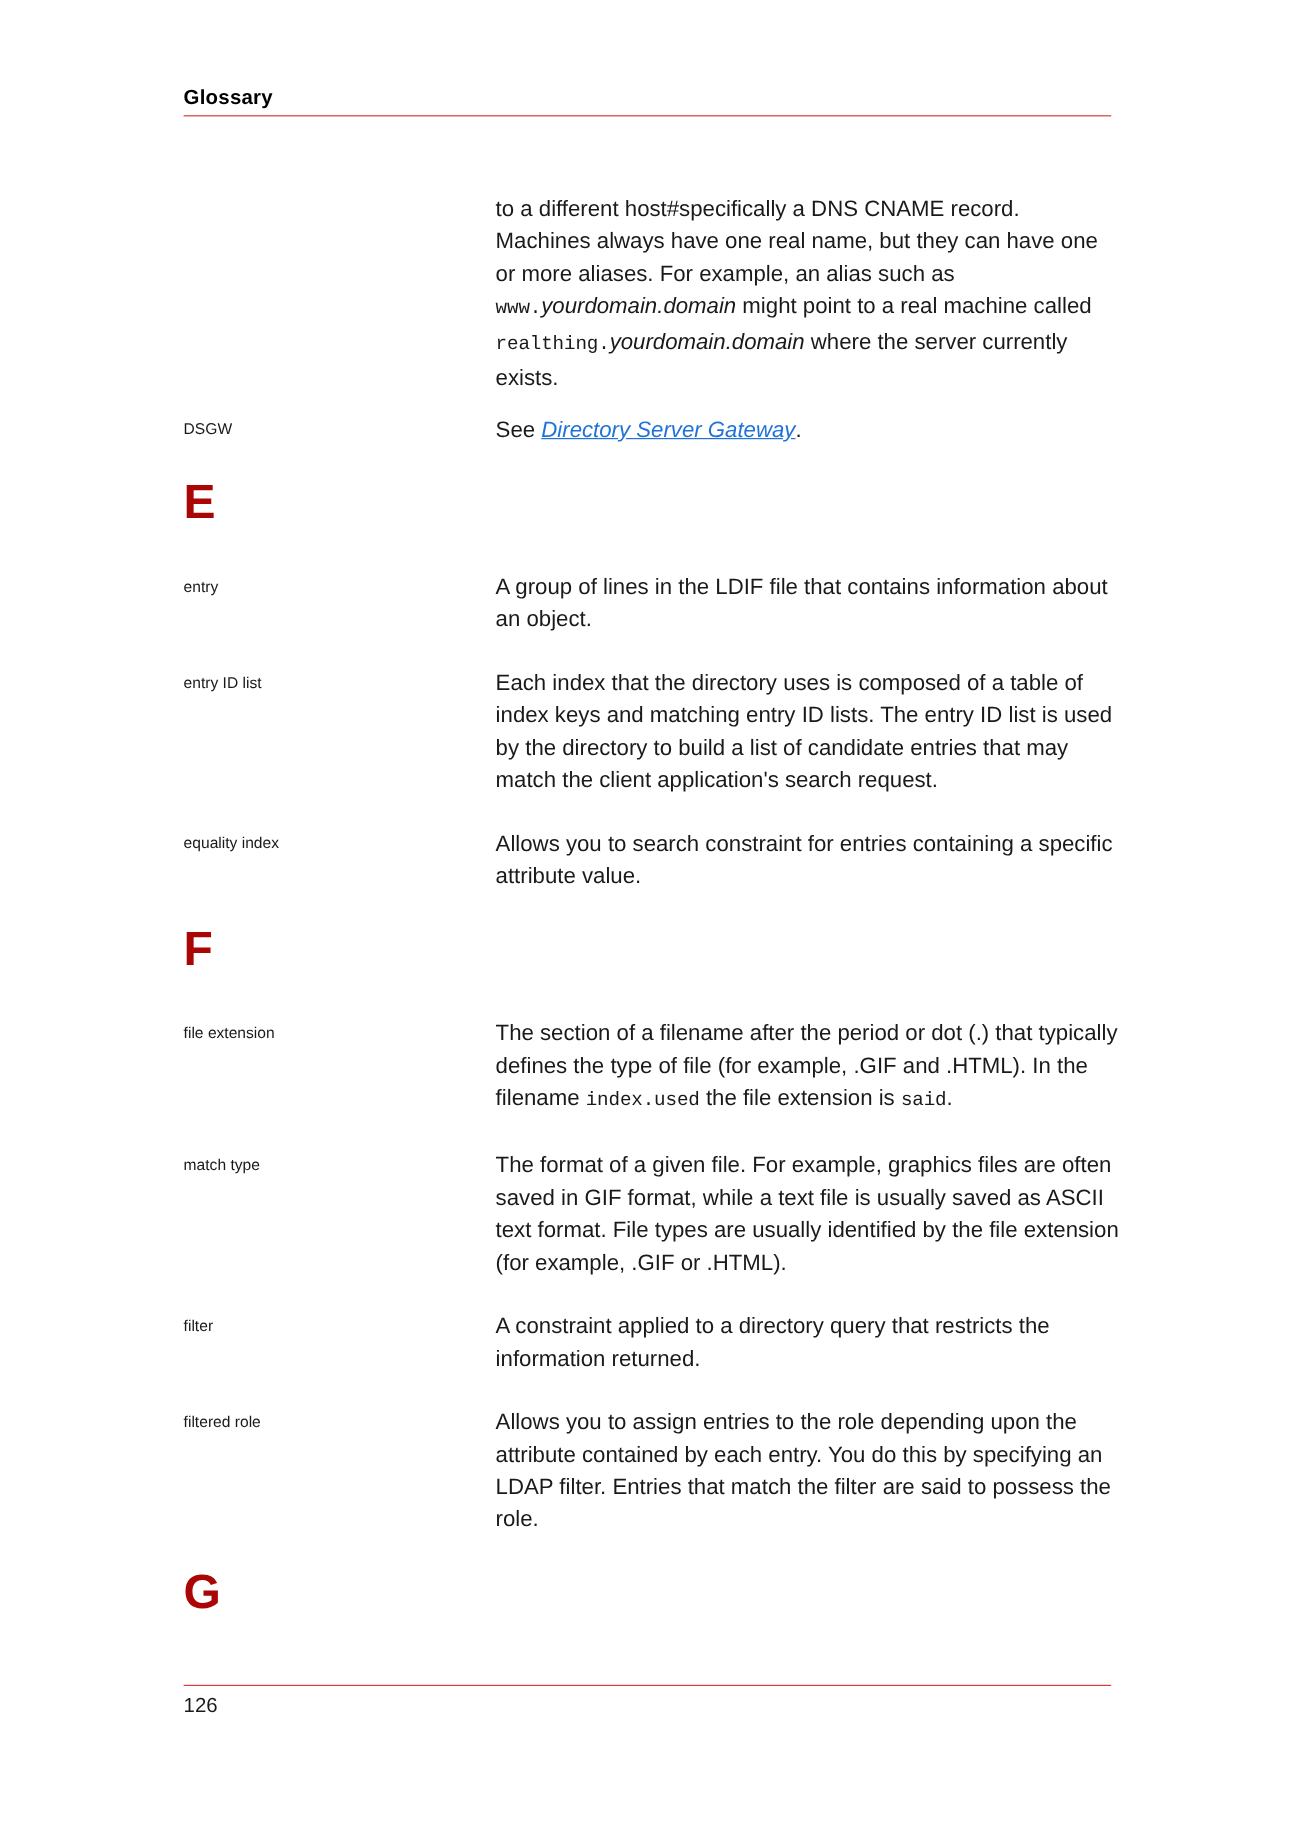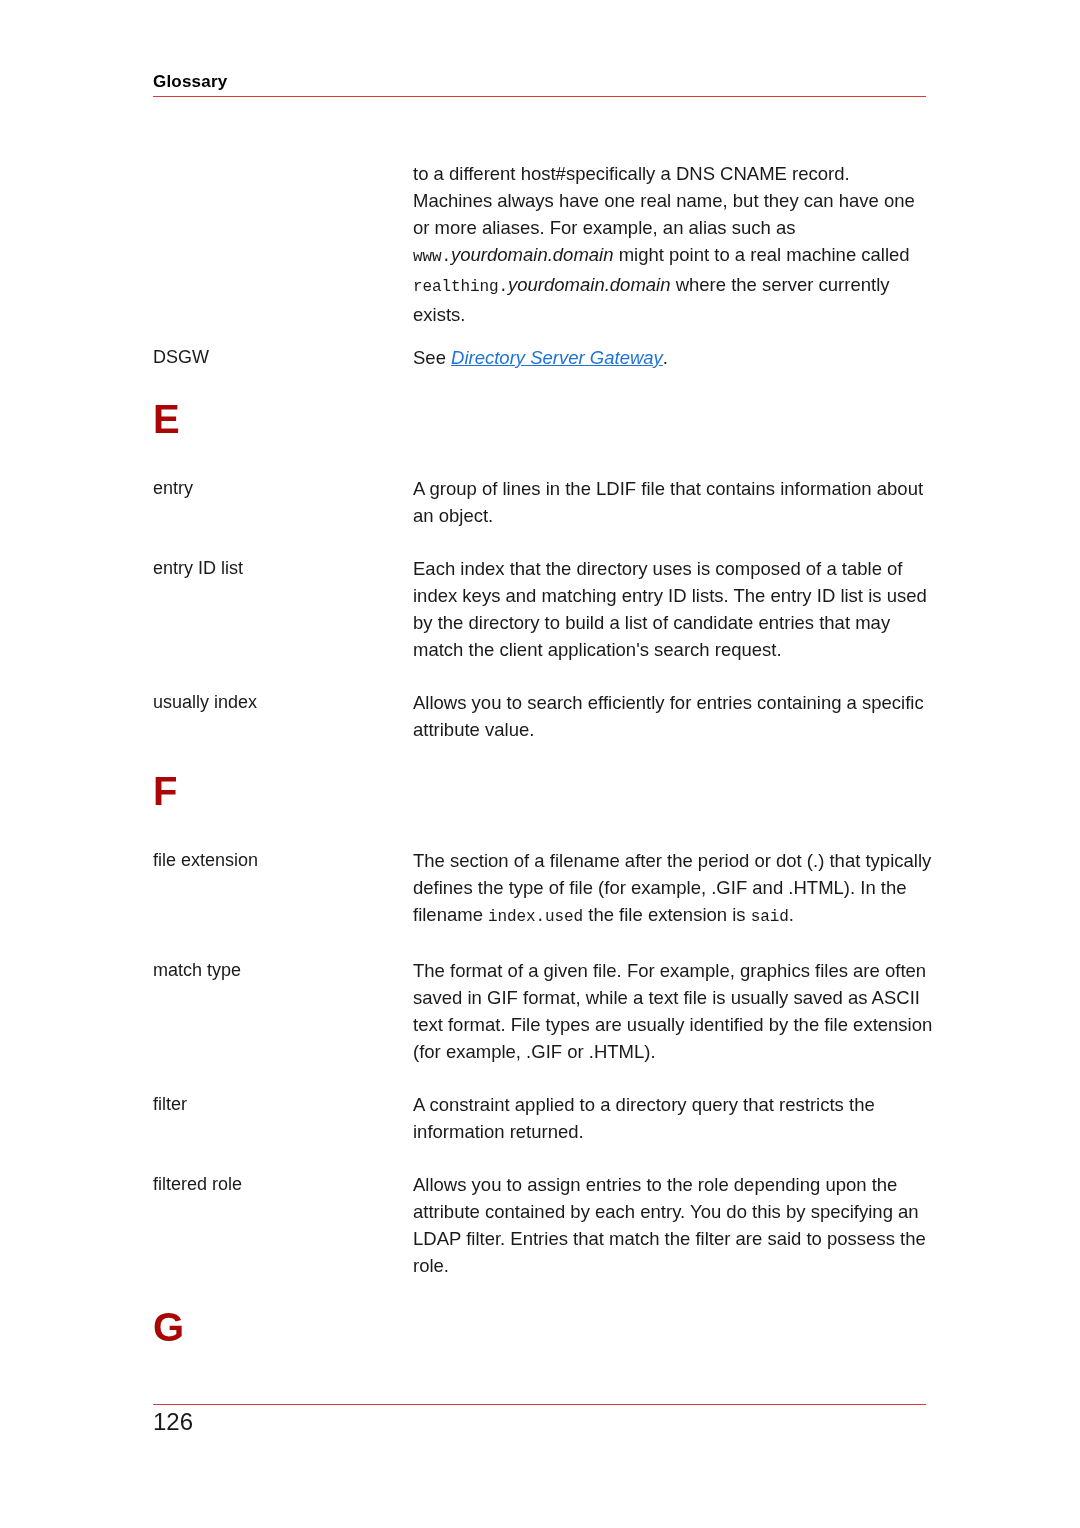--- a/index.html
+++ b/index.html
@@ -53,21 +53,21 @@
   }
 
   .glossary-row {
     display: flex;
     align-items: flex-start;
     margin-bottom: 26px;
   }
   .term {
     width: 260px;
     flex: 0 0 260px;
-    font-size: 18px;
+    font-size: 13px;
     line-height: 27px;
     color: #1a1a1a;
   }
   .definition {
     flex: 1 1 auto;
     font-size: 18.5px;
     line-height: 27px;
     color: #1a1a1a;
     max-width: 520px;
   }
@@ -106,21 +106,21 @@
   .footer {
     position: absolute;
     left: 152px;
     top: 1404px;
     width: 773px;
   }
   .footer .rule-red {
     margin-top: 0;
   }
   .page-number {
-    font-size: 24px;
+    font-size: 17px;
     line-height: 22px;
     color: #1a1a1a;
     margin-top: 6px;
   }
 </style>
 </head>
 <body>
 
 <div class="page">
 
@@ -147,22 +147,22 @@
         <div class="section-letter" style="color: rgb(170, 6, 6);">E</div>
         <div class="glossary-row">
           <div class="term">entry</div>
           <div class="definition">A group of lines in the LDIF file that contains information about an object.</div>
         </div>
         <div class="glossary-row">
           <div class="term">entry ID list</div>
           <div class="definition">Each index that the directory uses is composed of a table of index keys and matching entry ID lists. The entry ID list is used by the directory to build a list of candidate entries that may match the client application's search request.</div>
         </div>
         <div class="glossary-row">
-          <div class="term">usually index</div>
-          <div class="definition">Allows you to search efficiently for entries containing a specific attribute value.</div>
+          <div class="term">equality index</div>
+          <div class="definition">Allows you to search constraint for entries containing a specific attribute value.</div>
         </div>
         <div class="section-letter" style="color: rgb(170, 6, 6);">F</div>
         <div class="glossary-row">
           <div class="term">file extension</div>
           <div class="definition"><span>The section of a filename after the period or dot (.) that typically defines the type of file (for example, .GIF and .HTML). In the filename </span><span class="mono">index.used</span><span> the file extension is </span><span class="mono">said</span><span>.</span></div>
         </div>
         <div class="glossary-row">
           <div class="term">match type</div>
           <div class="definition">The format of a given file. For example, graphics files are often saved in GIF format, while a text file is usually saved as ASCII text format. File types are usually identified by the file extension (for example, .GIF or .HTML).</div>
         </div>

